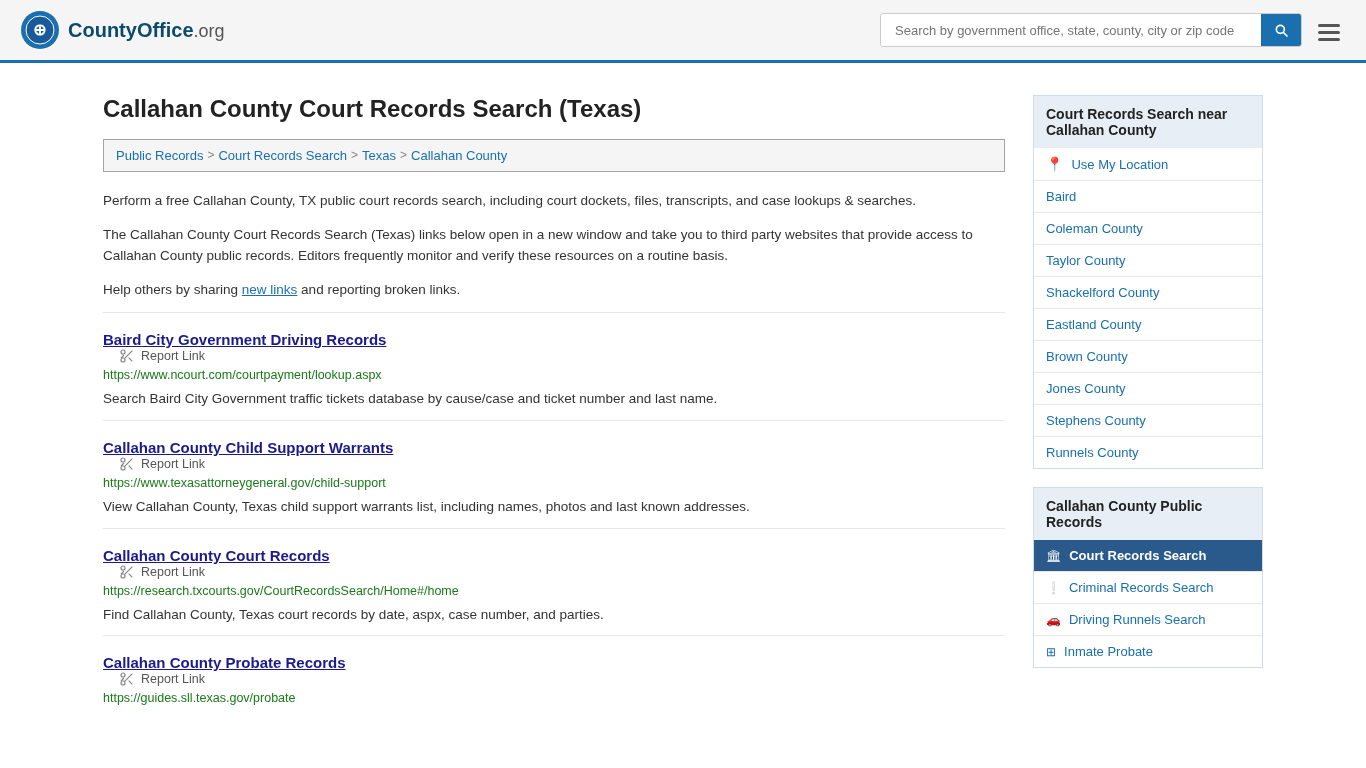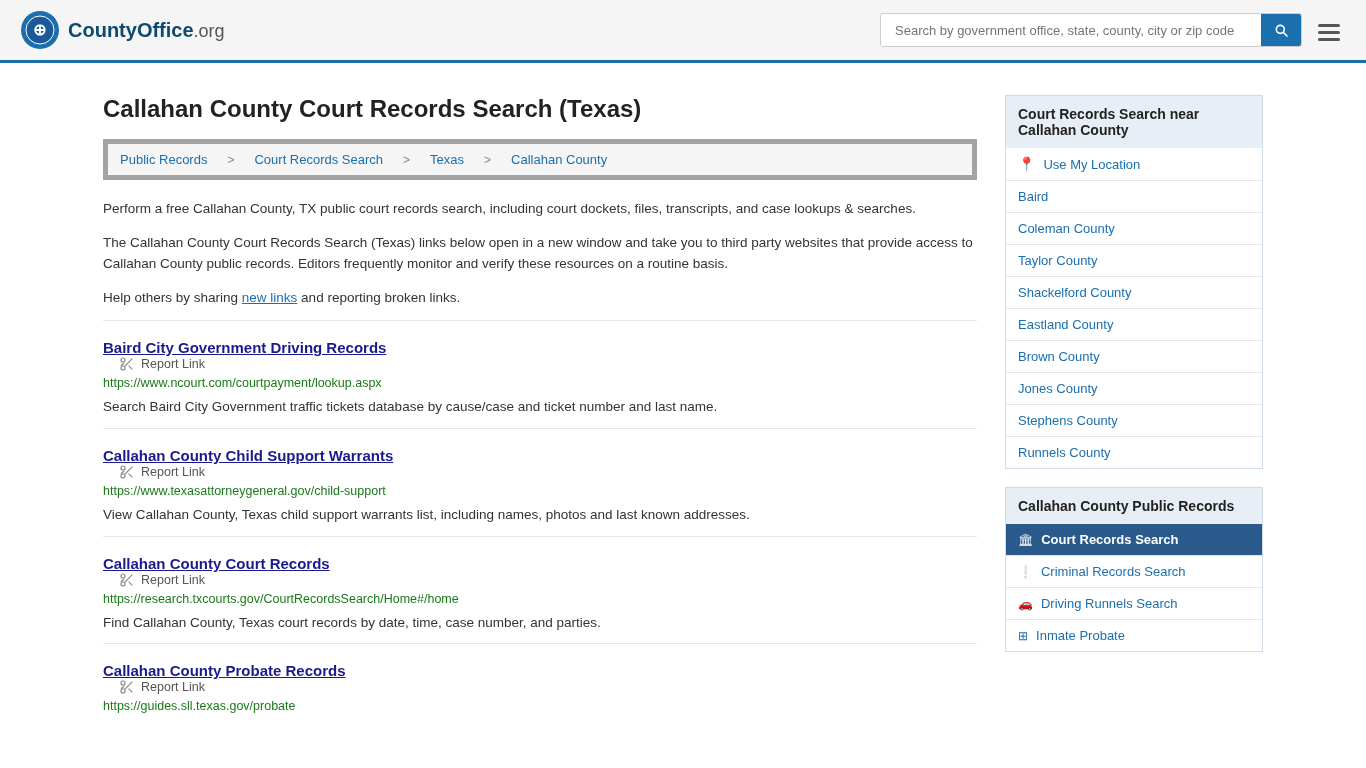--- a/index.html
+++ b/index.html
@@ -86,42 +86,42 @@
       margin: 8px auto;
       padding: 24px 20px;
       display: flex;
       gap: 28px;
     }
     .content-area {
       flex: 1;
       min-width: 0;
     }
     .sidebar {
-      width: 258px;
+      width: 230px;
       flex-shrink: 0;
     }
 
     
     .page-title {
       font-size: 24px;
       font-weight: bold;
       color: #222;
       margin-bottom: 16px;
     }
 
     
     .breadcrumb {
       background: #f5f5f5;
-      border: 5px solid #a3a3a3;
+      border: 1px solid #a3a3a3;
       padding: 8px 12px;
       font-size: 13px;
       margin-bottom: 18px;
       display: flex;
-      align-items: flex-end;
-      gap: 20px;
+      align-items: flex-start;
+      gap: 4px;
       flex-wrap: wrap;
     }
     .breadcrumb a {
       color: #1a6faf;
       text-decoration: none;
     }
     .breadcrumb-sep { color: #888; font-size: 12px; }
 
     
     .description p {
@@ -355,21 +355,21 @@
               <circle cx="6" cy="6" r="3"></circle>
                 <circle cx="6" cy="18" r="3"></circle>
               <line x1="20" y1="4" x2="8.12" y2="15.88"></line>
                 <line x1="14.47" y1="14.48" x2="20" y2="20"></line>
               <line x1="7.5" y1="10.5" x2="3" y2="15"></line>
             </svg>
             <span>Report Link</span>
           </div>
         </div>
         <div class="result-url">https://research.txcourts.gov/CourtRecordsSearch/Home#/home</div>
-        <div class="result-desc">Find Callahan County, Texas court records by date, time, case number, and parties.</div>
+        <div class="result-desc">Find Callahan County, Texas court records by date, aspx, case number, and parties.</div>
       </div>
 
       <div class="result-item">
         <div class="result-header">
           <a class="result-title" href="#">Callahan County Probate Records</a>
           <div class="report-link">
             <svg width="16" height="16" viewBox="0 0 24 24" fill="none" stroke="#888" stroke-width="1.8">
               <circle cx="6" cy="6" r="3"></circle>
                 <circle cx="6" cy="18" r="3"></circle>
               <line x1="20" y1="4" x2="8.12" y2="15.88"></line>

